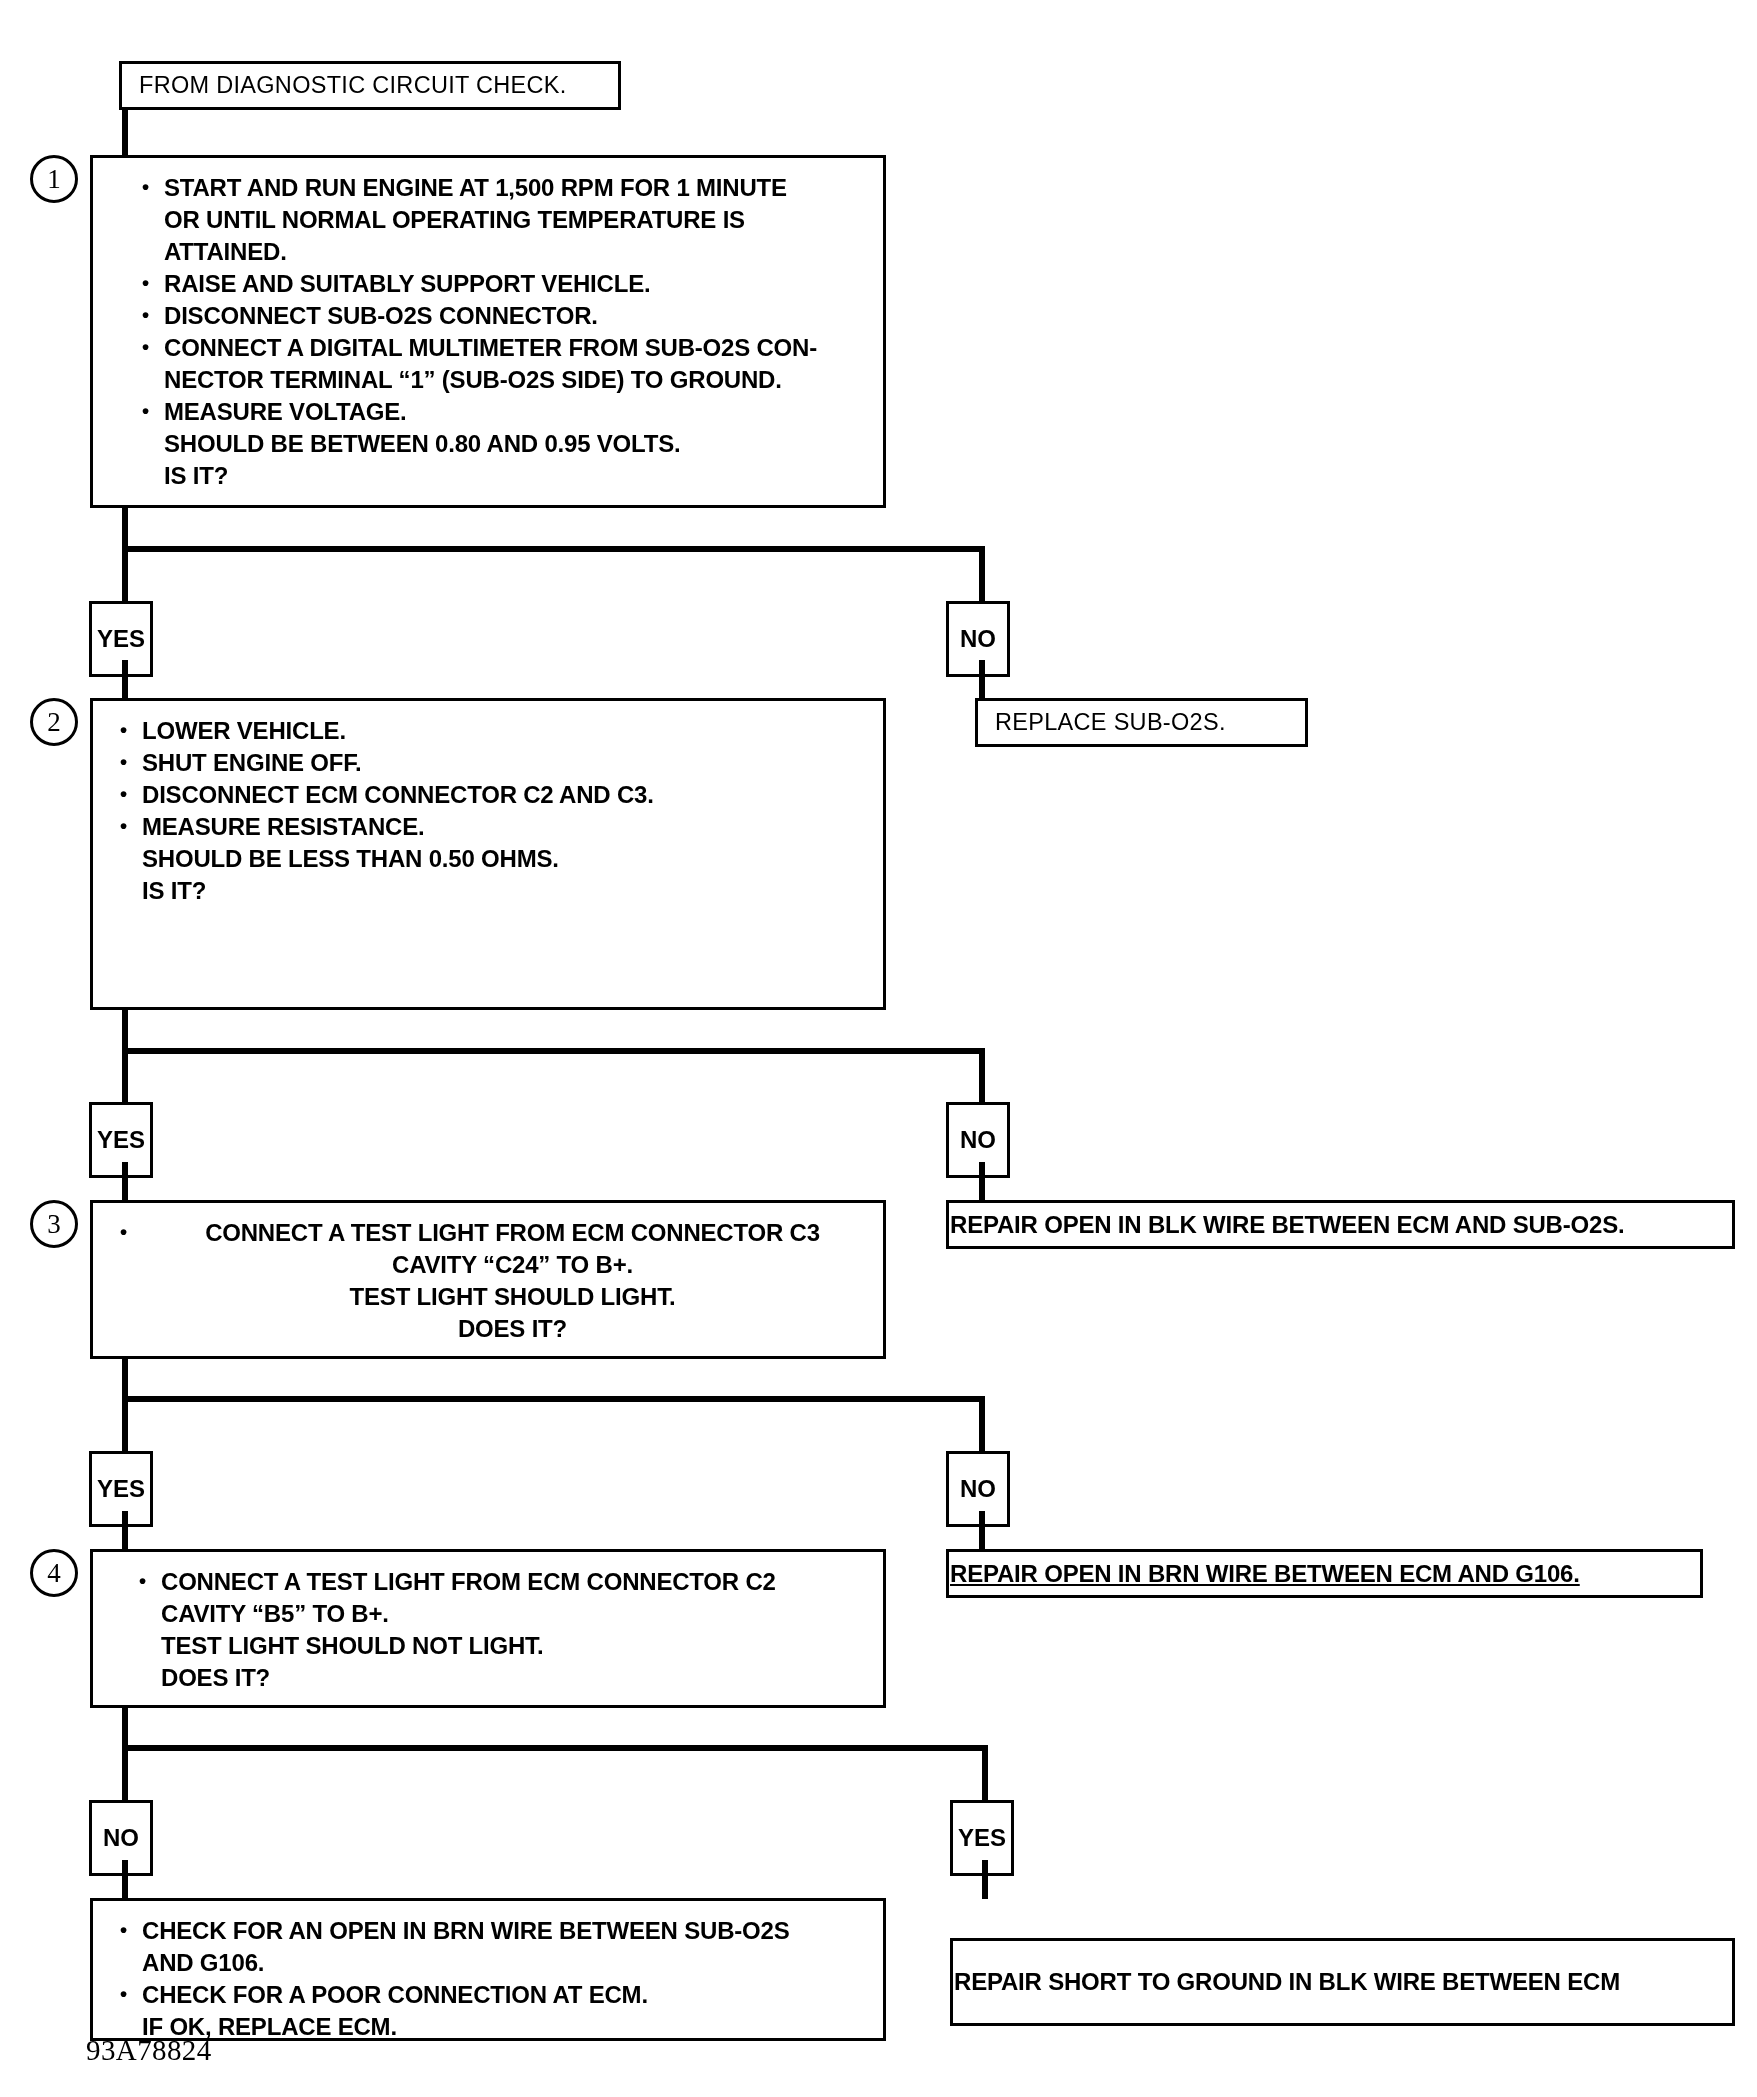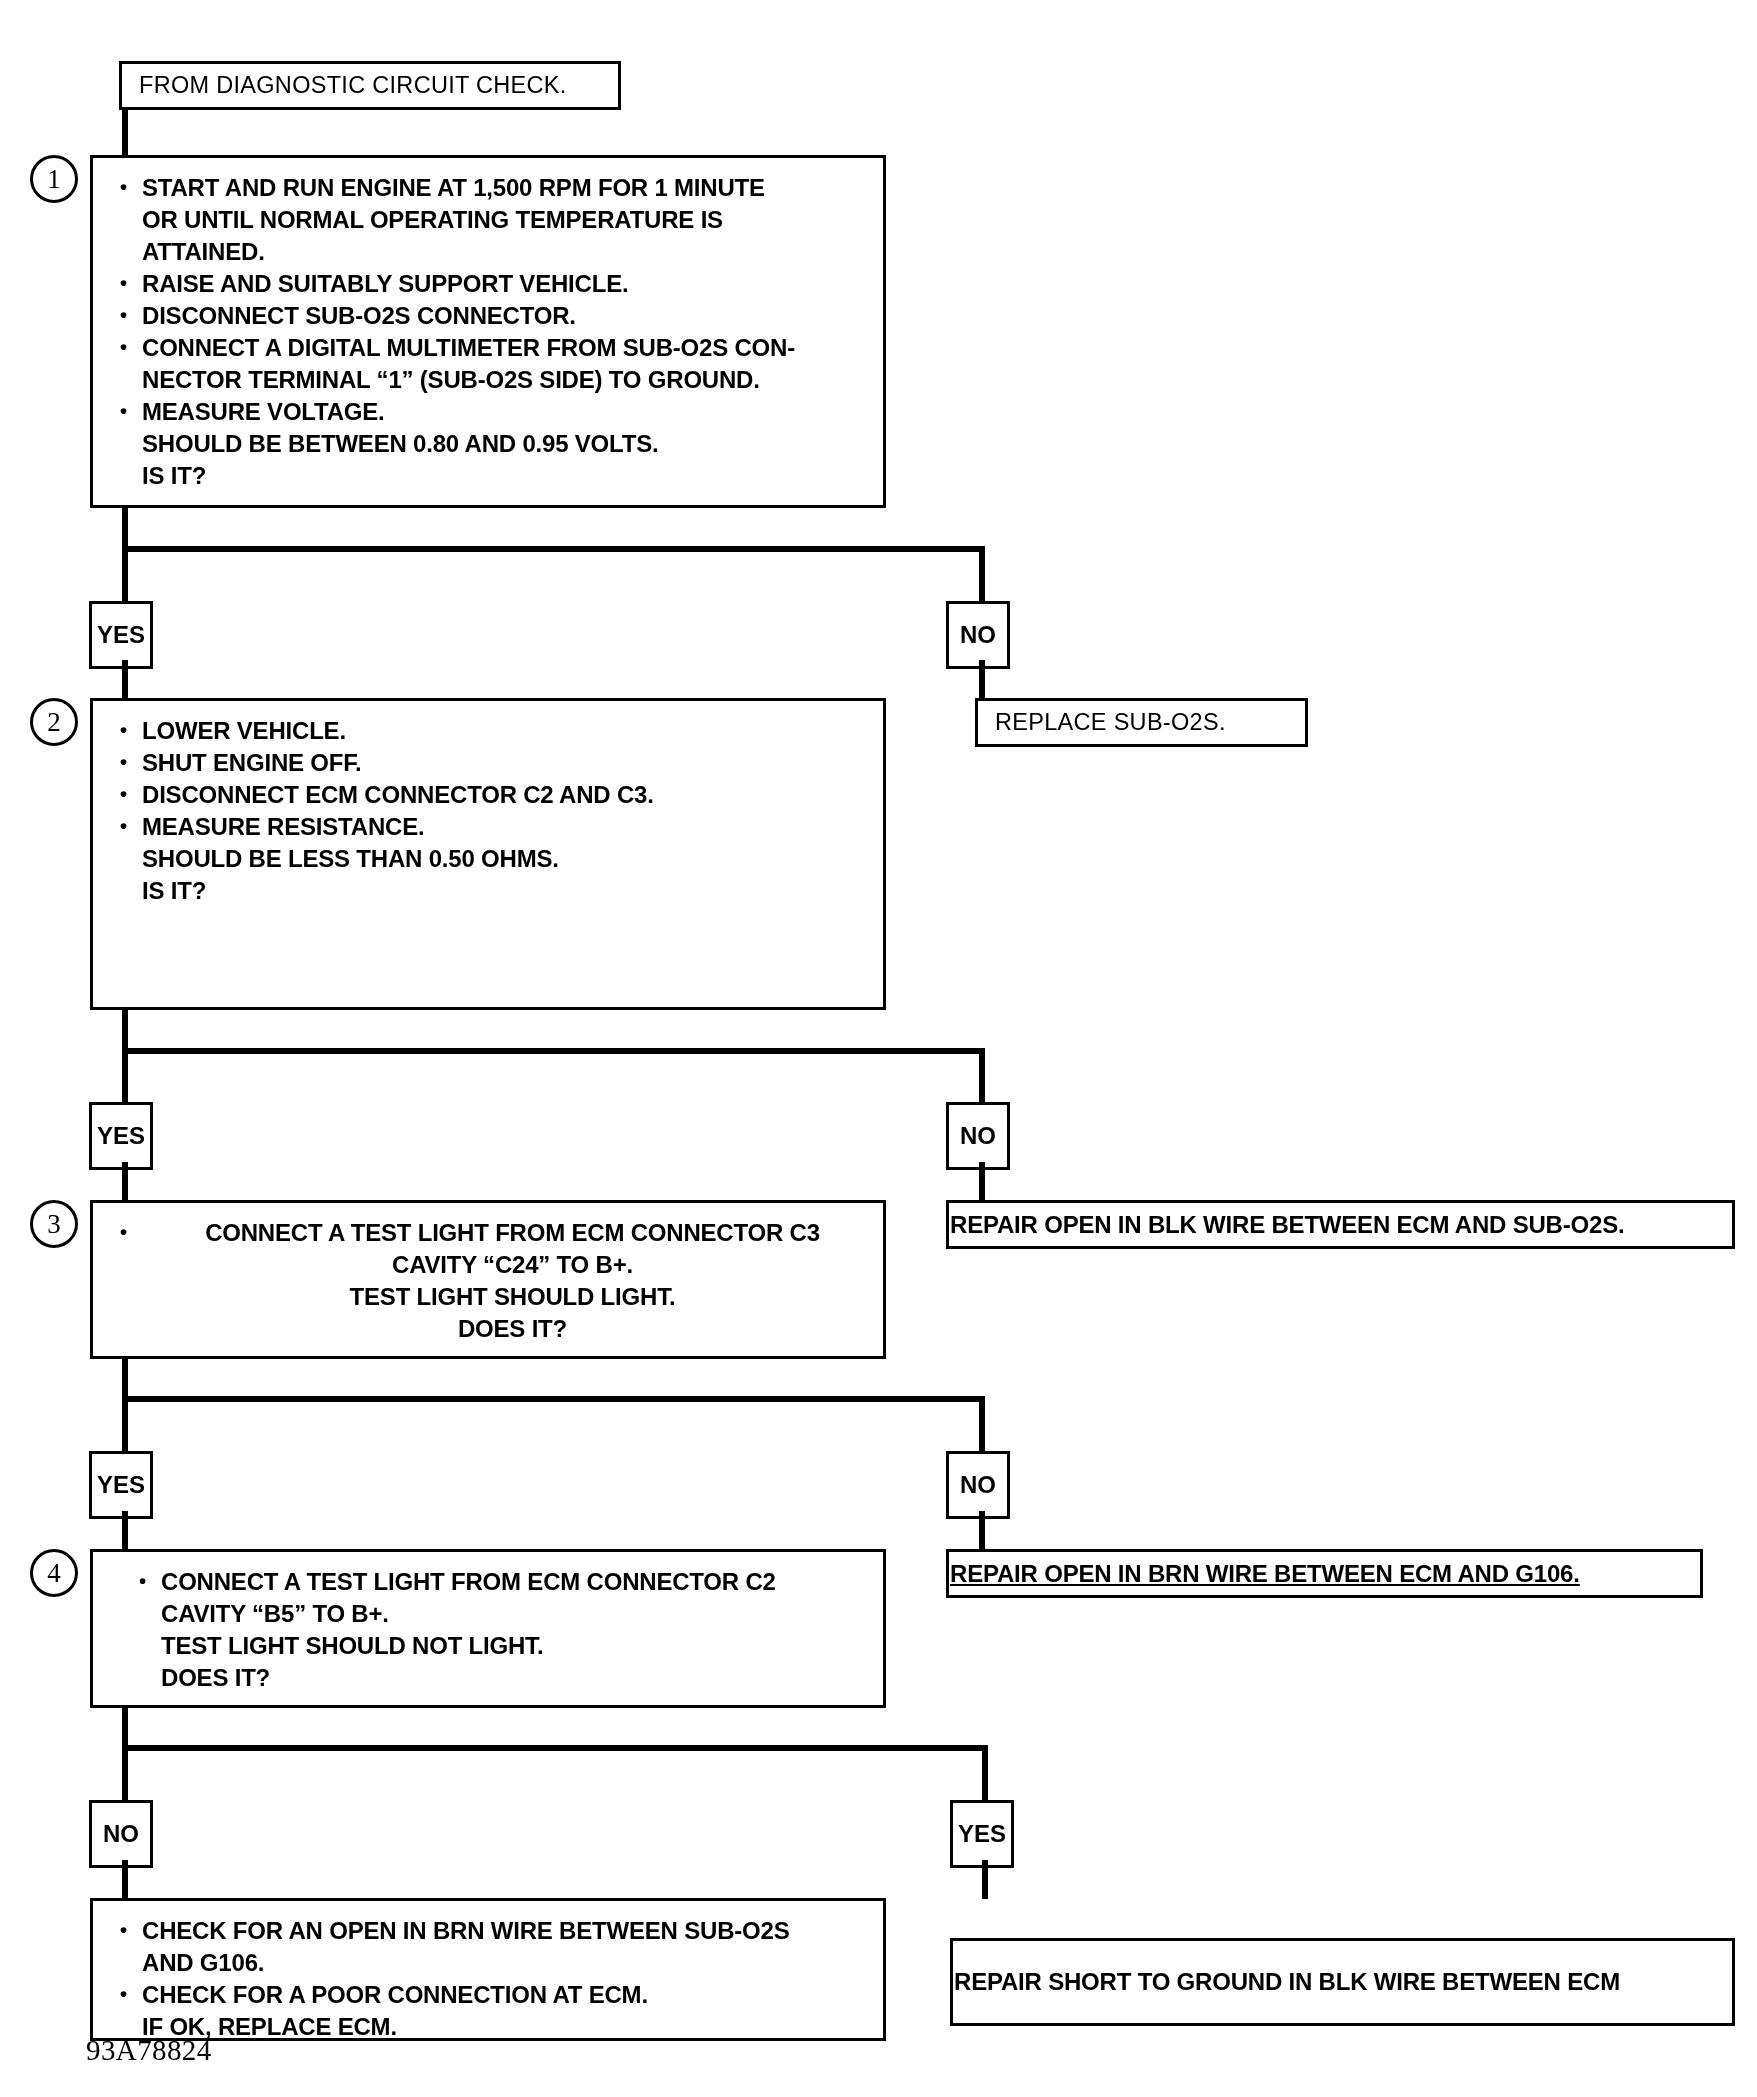--- a/index.html
+++ b/index.html
@@ -100,21 +100,21 @@
     border: 3.1px solid #000;
     background: #fff;
     font-family: "Liberation Sans Narrow", "Liberation Sans", sans-serif;
     font-weight: 700;
     font-size: 24px;
     letter-spacing: 0px;
     display: flex;
     align-items: center;
     justify-content: center;
     width: 64px;
-    height: 68px;
+    height: 76px;
   }
 
   
   .step-circle {
     position: absolute;
     width: 42px;
     height: 42px;
     border: 3.1px solid #000;
     border-radius: 50%;
     background: #fff;
@@ -157,21 +157,21 @@
   <div class="box plain-box" style="left:90px; top:61px; width:502px; height:49px;">
     <span>FROM DIAGNOSTIC CIRCUIT CHECK.</span>
   </div>
 
   <div class="vline" style="left:122px; top:110px; height:47px;"></div>
 
   <div class="step-circle" style="left:30px; top:155px;">
     <span>1</span>
   </div>
 
-  <div class="box step-box" style="left:90px; top:155px; width:796px; height:353px;">
+  <div class="box step-box" style="left:90px; top:155px; width:796px; height:353px;padding-left:22px;">
     <ul class="bullets">
       <li>
         <span class="cont-line">START AND RUN ENGINE AT 1,500 RPM FOR 1 MINUTE</span>
         <span class="cont-line">OR UNTIL NORMAL OPERATING TEMPERATURE IS</span>
         <span class="cont-line">ATTAINED.</span>
       </li>
       <li>
         <span class="cont-line">RAISE AND SUITABLY SUPPORT VEHICLE.</span>
       </li>
       <li>

